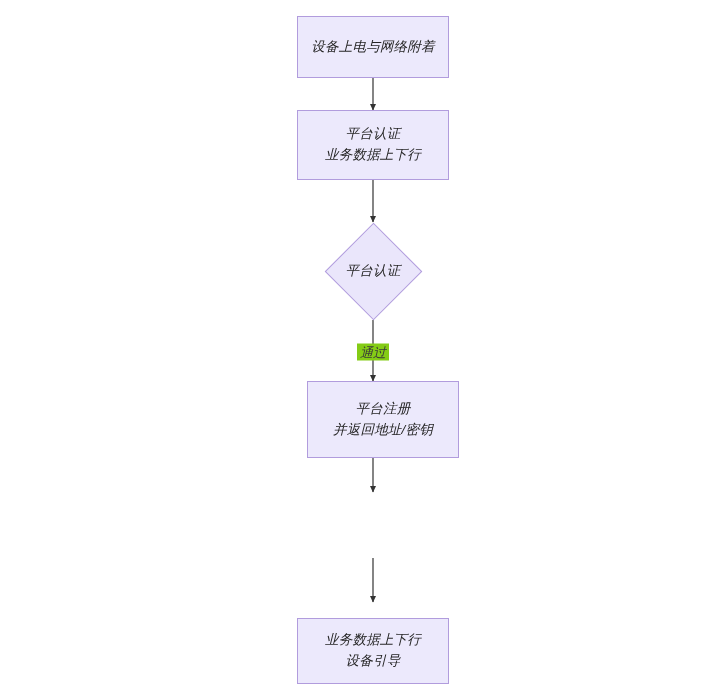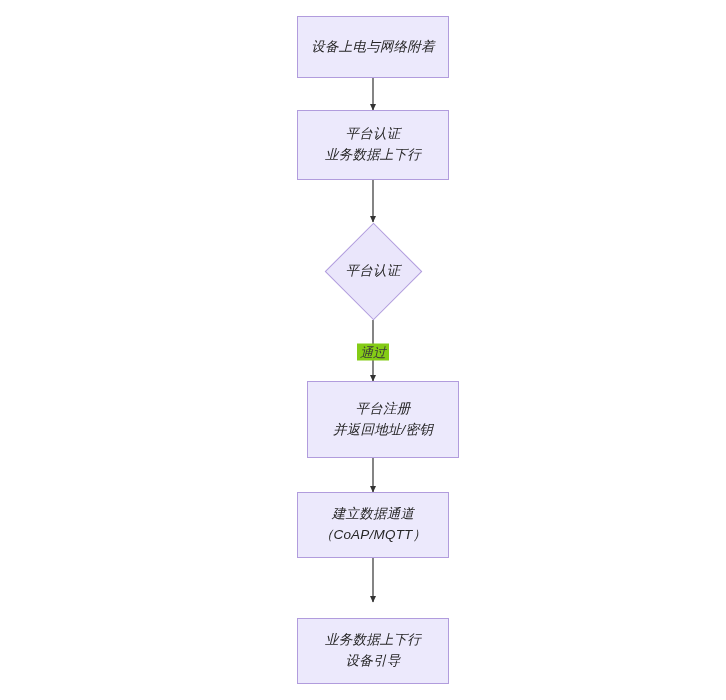--- a/index.html
+++ b/index.html
@@ -124,24 +124,20 @@
   <div class="node decision" style="left:324px; top:222px; width:98px; height:98px;">
     <span class="diamond-face"></span>
     <span class="node-line diamond-label">平台认证</span>
   </div>
 
   <div class="node process" style="left:307px; top:381px; width:152px; height:77px;">
     <span class="node-line">平台注册</span>
     <span class="node-line">并返回地址/密钥</span>
   </div>
 
-  <div class="node process" style="left:297px; top:492px; width:152px; height:66px;">
-    <span class="node-line">建立数据通道</span>
-    <span class="node-line">（CoAP/MQTT）</span>
-  </div>
 
   <div class="node process" style="left:297px; top:602px; width:152px; height:66px;margin-top:16px;">
     <span class="node-line">业务数据上下行</span>
     <span class="node-line">设备引导</span>
   </div>
 
   <div class="edge-label" style="left:373px; top:352px;">通过</div>
 
 </div>
 

